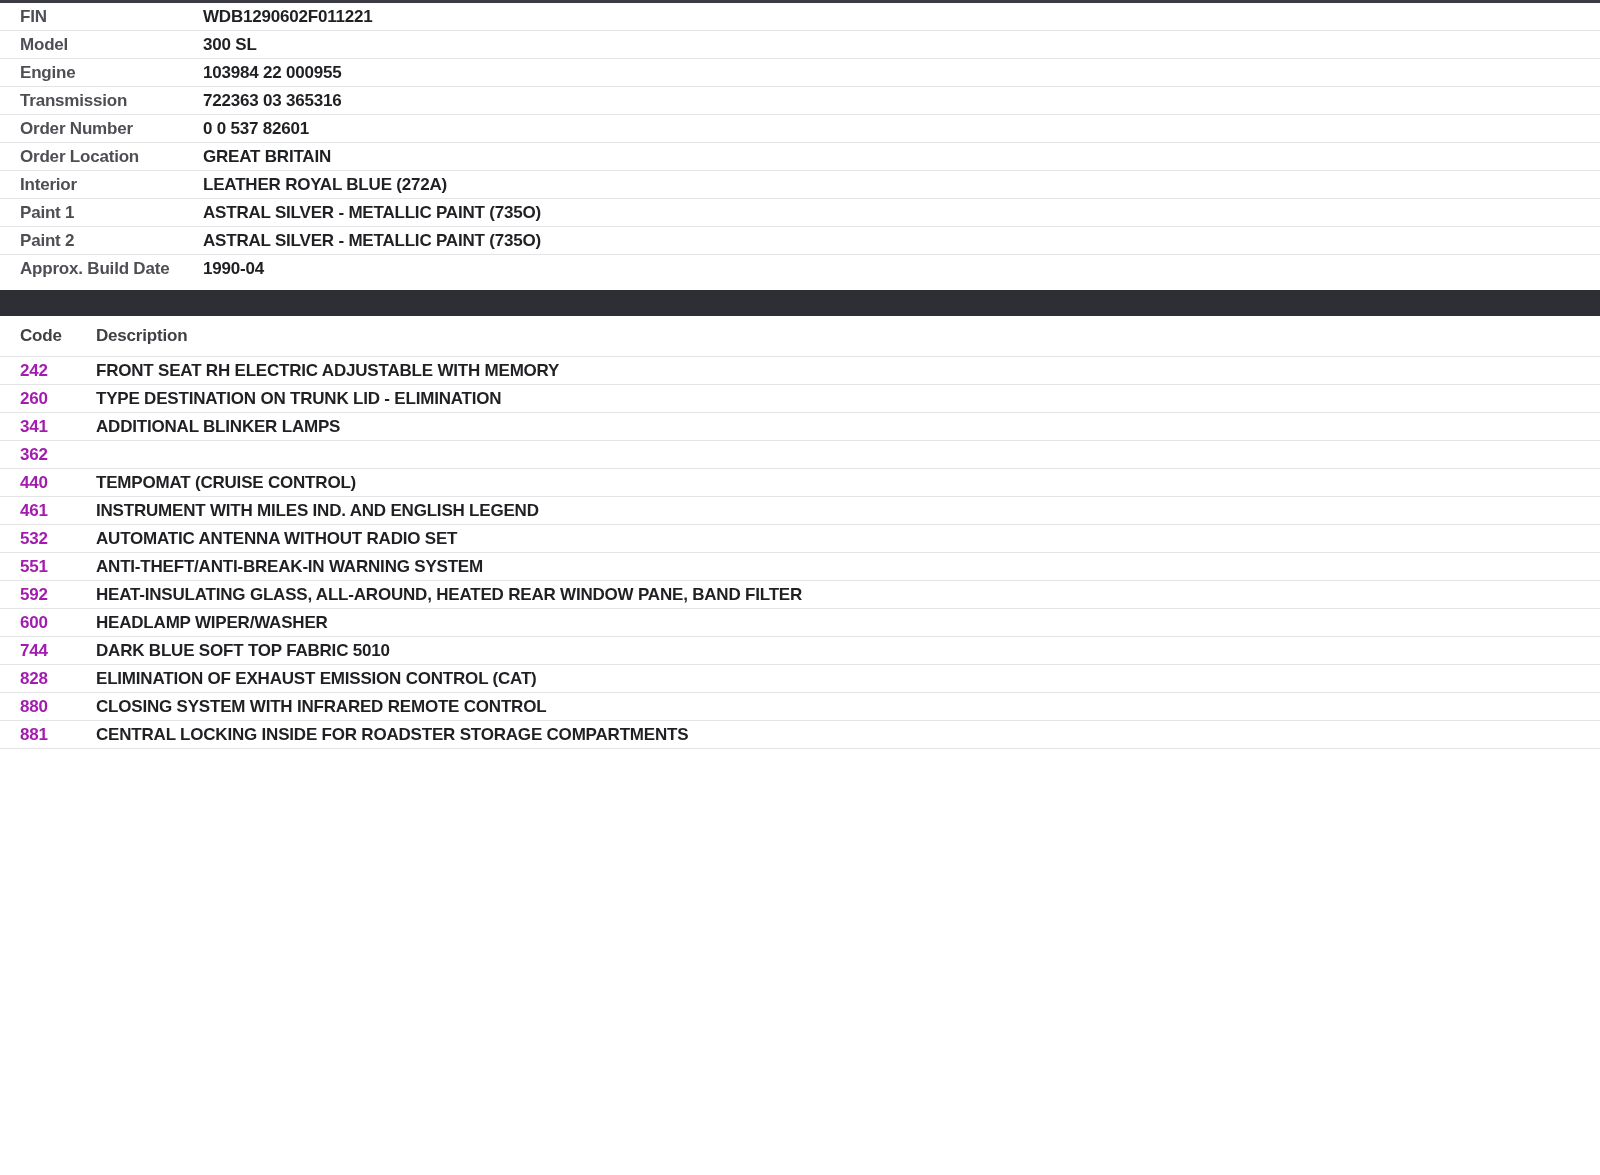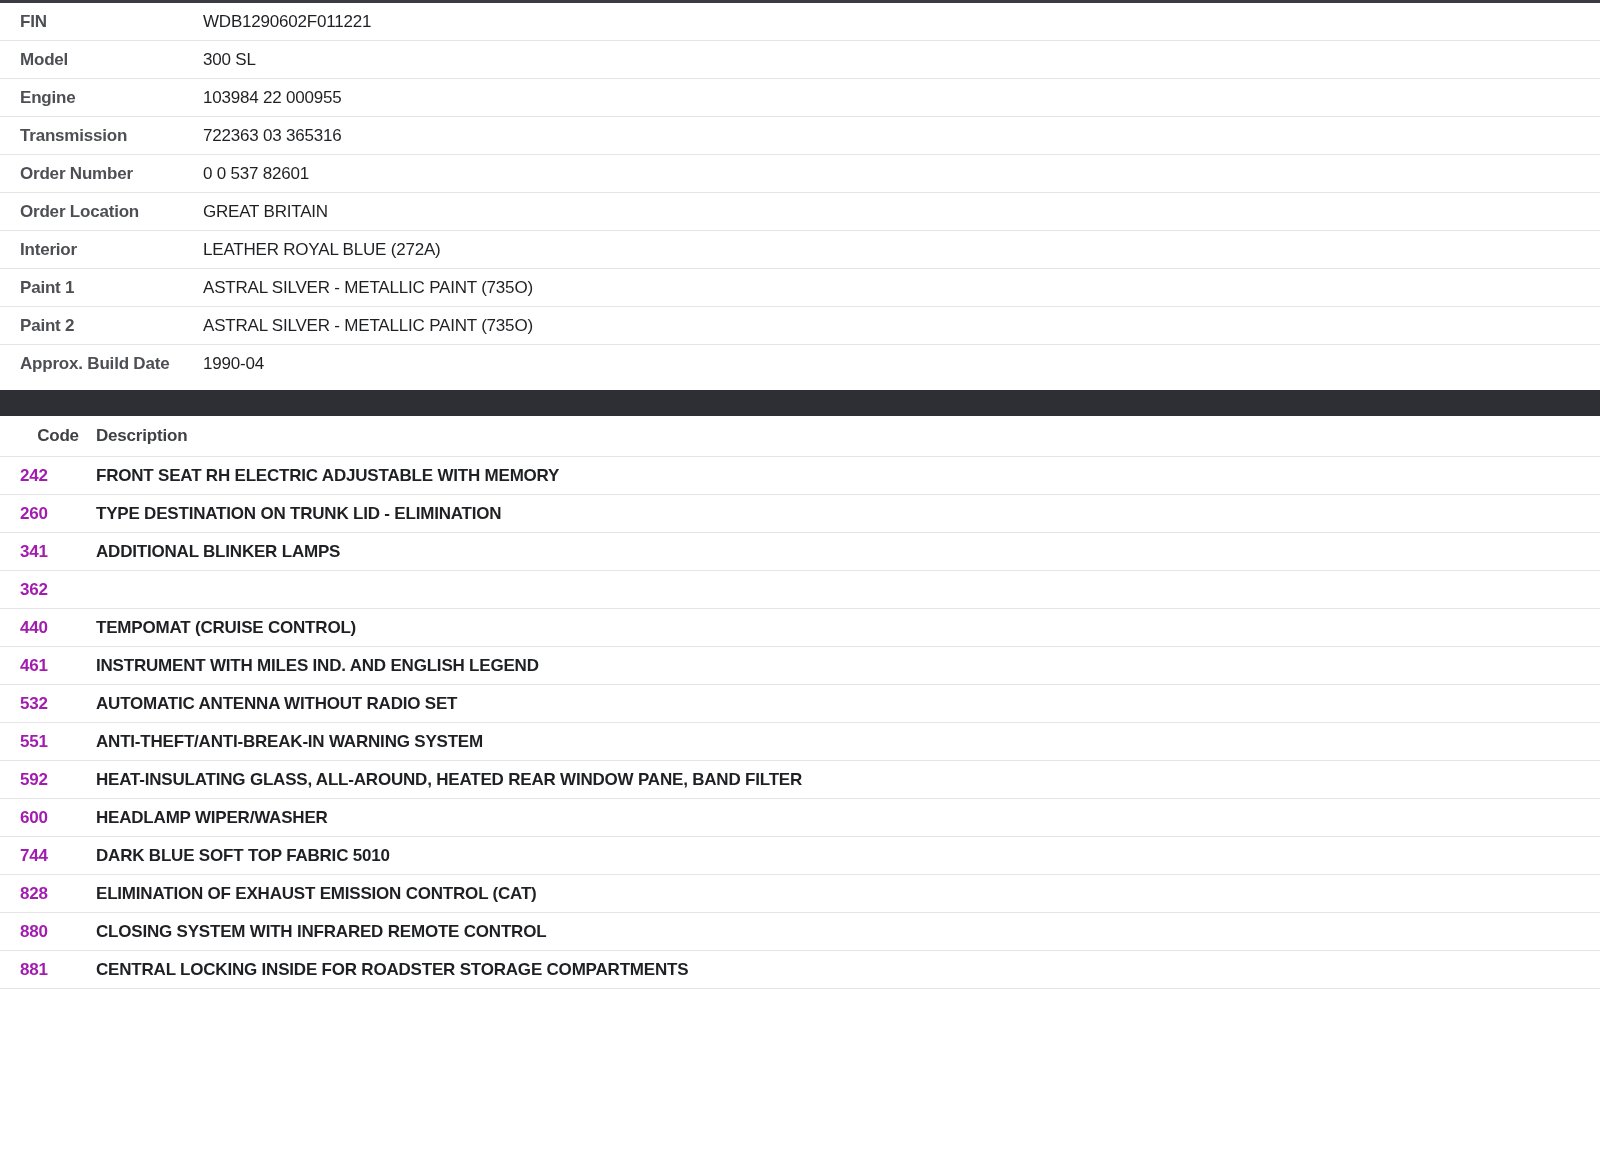--- a/index.html
+++ b/index.html
@@ -14,50 +14,49 @@
     overflow: hidden;
   }
   .top-border {
     height: 3px;
     background: #3a3c42;
   }
   
   .trow {
     display: flex;
     align-items: center;
-    height: 38px;
+    height: 28px;
     box-sizing: border-box;
     border-bottom: 1px solid #e4e4e6;
     font-size: 17px;
     letter-spacing: -0.2px;
   }
   .info-table .trow:last-child {
     border-bottom: none;
   }
   .lbl {
     flex: 0 0 203px;
     box-sizing: border-box;
     padding-left: 20px;
     color: #4d4f54;
     font-weight: 600;
   }
   .val {
     color: #1f2023;
-    font-weight: 400;
+    font-weight: 700;
     white-space: nowrap;
   }
   
   .bar-gap { height: 7px; }
   .accent-bar {
     height: 26px;
   }
   
   .codes-header {
     height: 41px;
-    text-align: center;
   }
   .codes-header .code-cell,
   .codes-header .desc-cell {
     font-weight: 600;
     color: #3f4145;
   }
   .code-cell {
     flex: 0 0 96px;
     box-sizing: border-box;
     padding-left: 20px;

